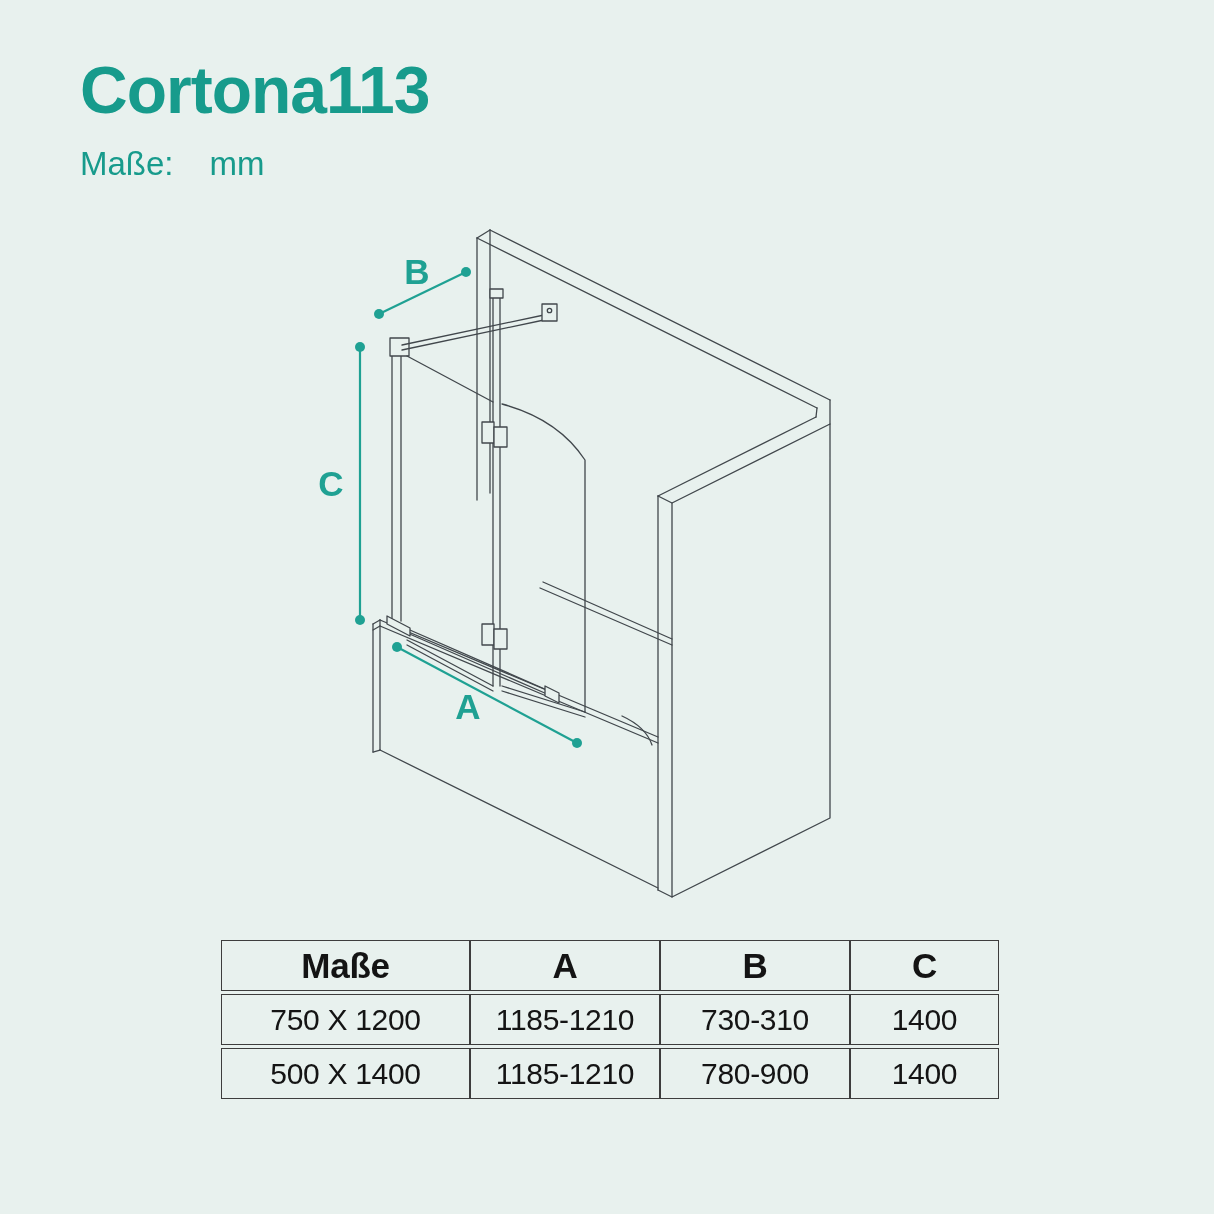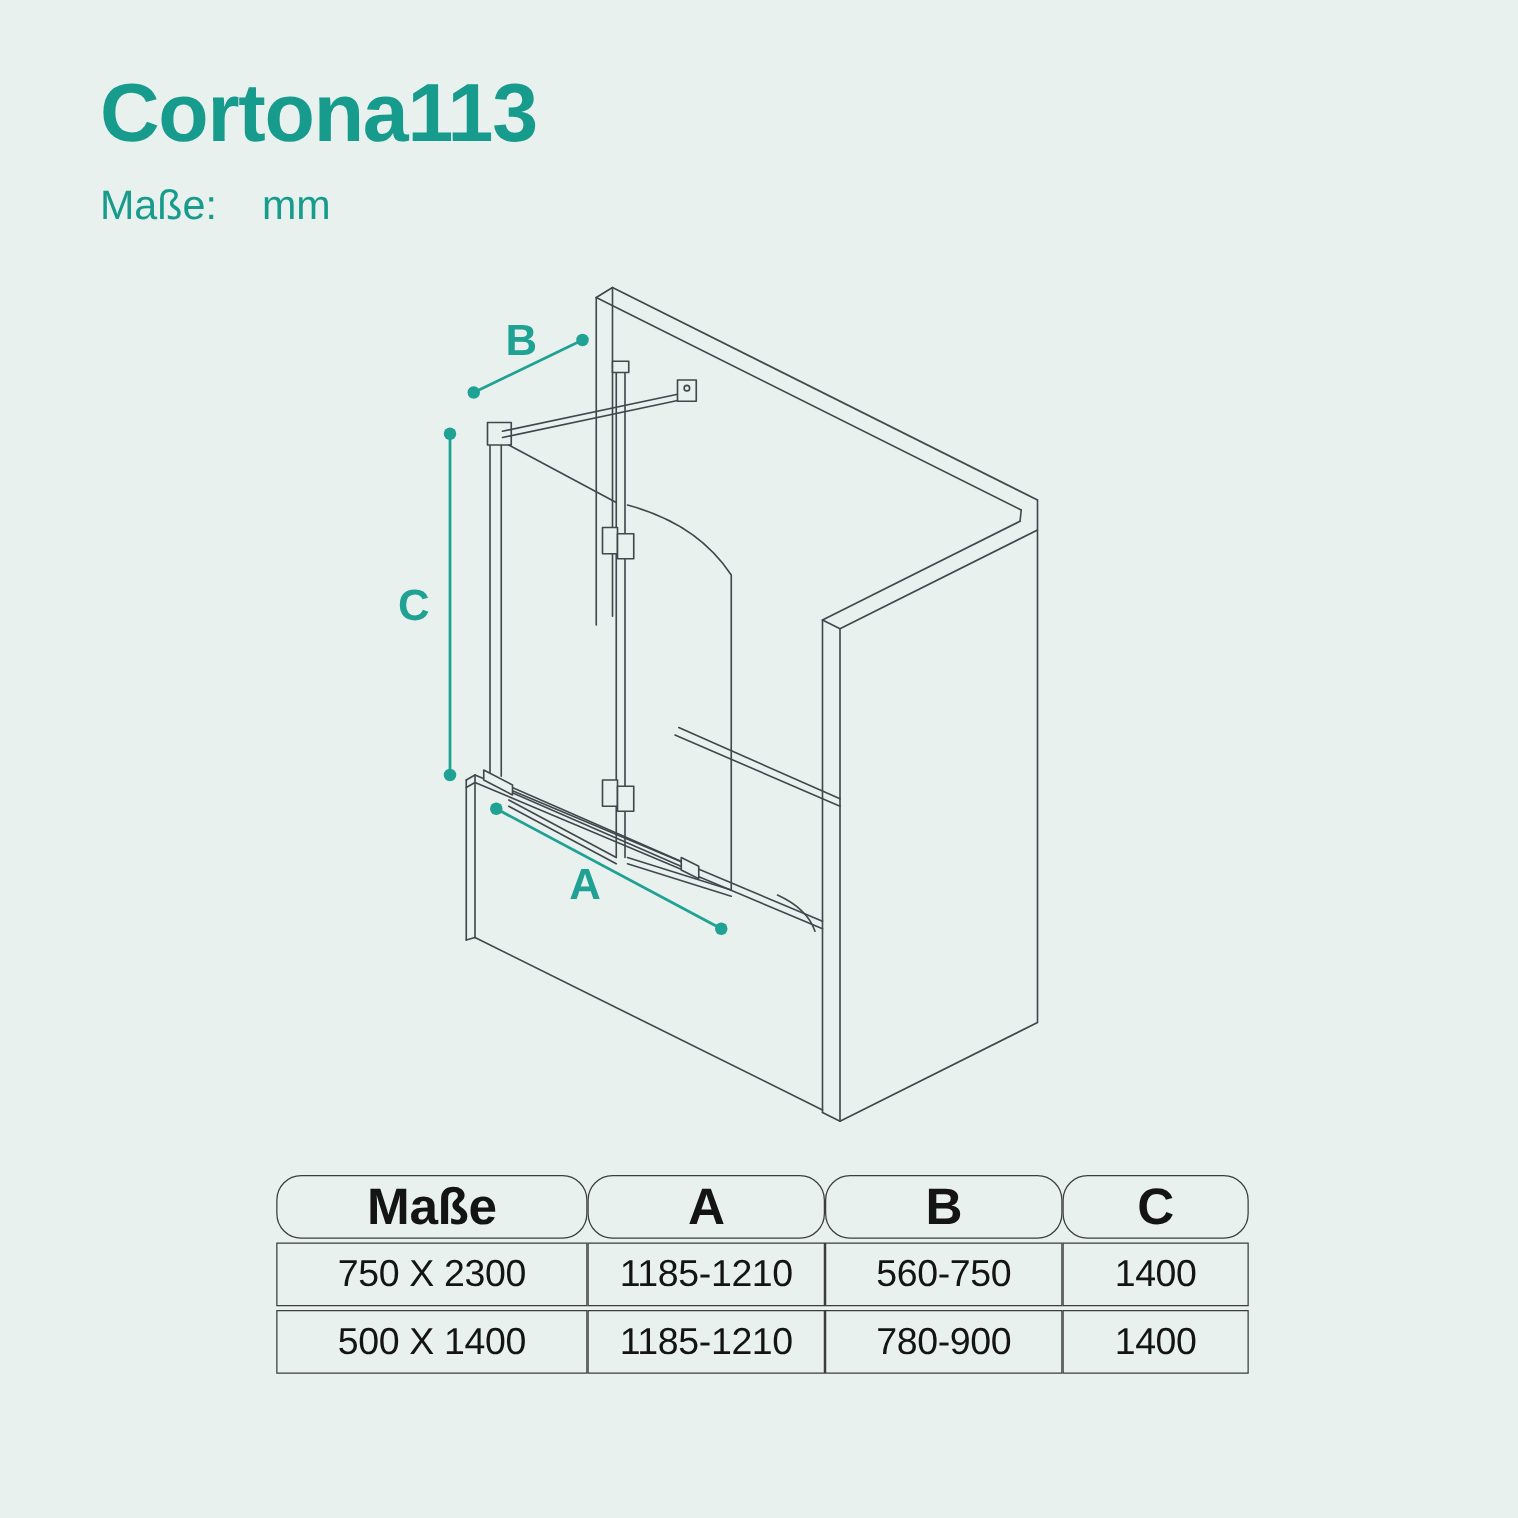--- a/index.html
+++ b/index.html
@@ -40,21 +40,21 @@
     position:absolute;left:221px;top:937px;width:778px;
     border-collapse:separate;border-spacing:0 3px;
     table-layout:fixed;
     font-size:30px;color:var(--tbl-text);letter-spacing:-0.3px;
   }
   .size-table td,.size-table th{
     border:1px solid var(--tbl-border);
     height:49px;text-align:center;vertical-align:middle;
     padding:0;font-weight:400;background:transparent;
   }
-  .size-table th{font-weight:700;font-size:41px;border-radius:20px;}
+  .size-table th{font-weight:700;font-size:35px;}
   .col-masse{width:249px;}
   .col-a{width:190px;}
   .col-b{width:190px;}
   .col-c{width:149px;}
 </style>
 </head>
 <body>
 
 <div class="page-title">Cortona113</div>
 
@@ -154,23 +154,23 @@
       <col class="col-c">
   </colgroup>
   <tbody>
       <tr>
     <th>Maße</th>
     <th>A</th>
     <th>B</th>
     <th>C</th>
   </tr>
   <tr>
-    <td>750 X 2300</td>
+    <td>750 X 1200</td>
     <td>1185-1210</td>
-    <td>560-750</td>
+    <td>730-310</td>
     <td>1400</td>
   </tr>
   <tr>
     <td>500 X 1400</td>
     <td>1185-1210</td>
     <td>780-900</td>
     <td>1400</td>
   </tr>
 </tbody>
   </table>

